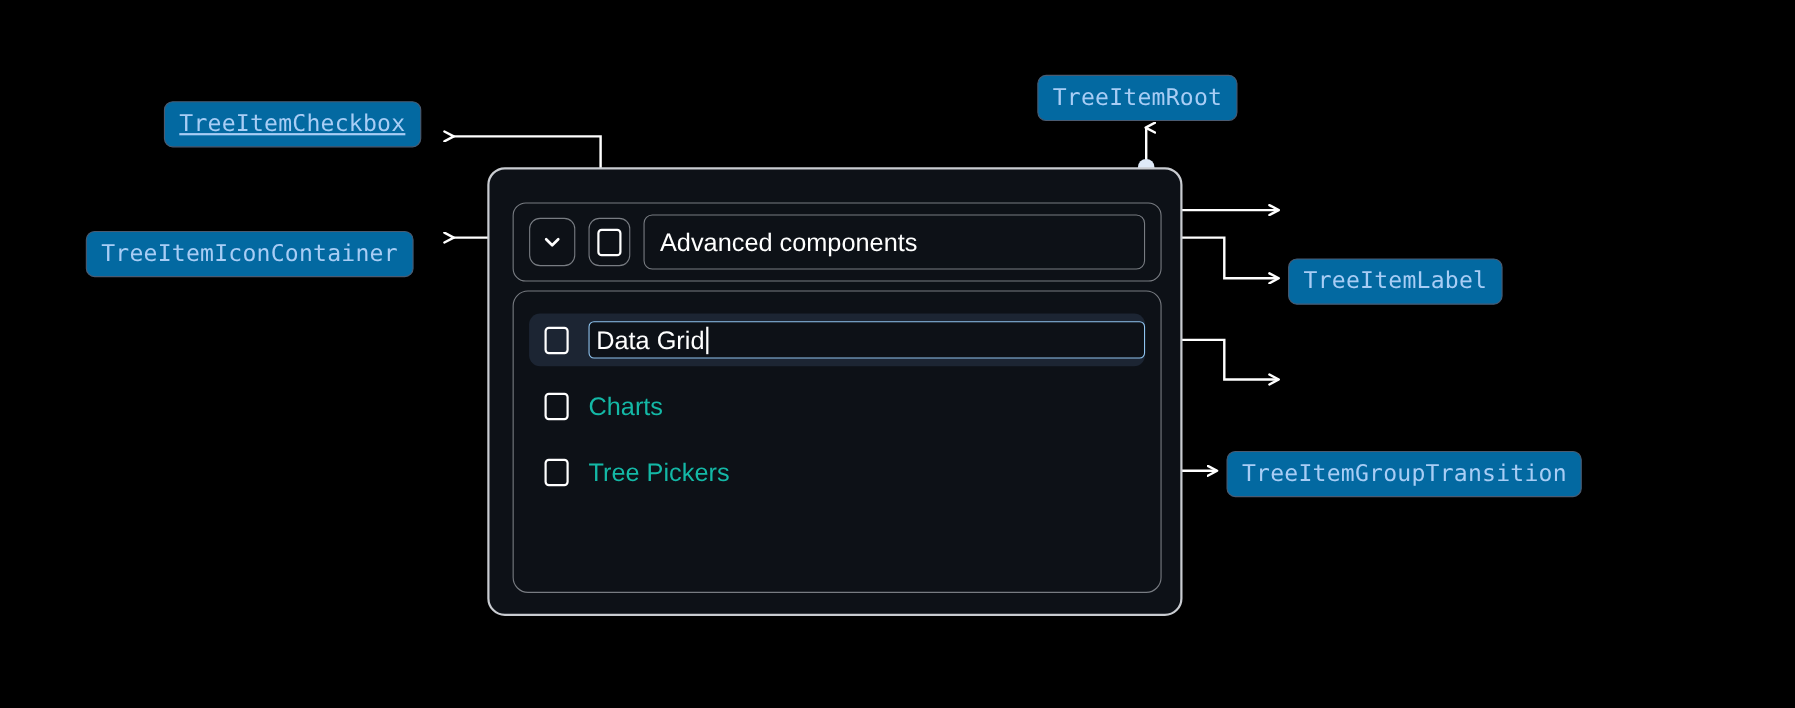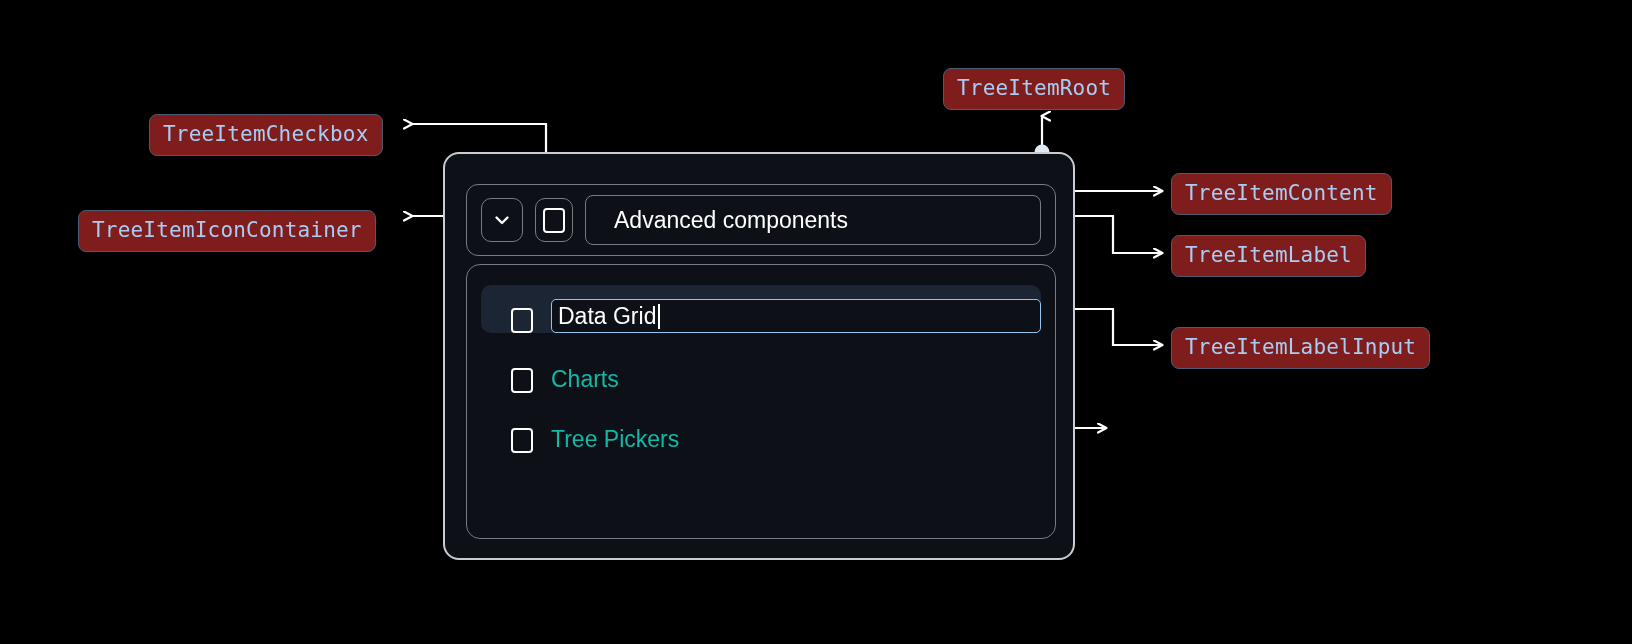--- a/index.html
+++ b/index.html
@@ -28,21 +28,21 @@
     left: 0; top: 0;
     width: 1632px;
     height: 644px;
     pointer-events: none;
   }
 
   
   .chip {
     position: absolute;
     box-sizing: border-box;
-    background: #7f1d1d;
+    background: #0369a1;
     border: 1px solid #4a5b72;
     border-radius: 8px;
     color: #a8cdf5;
     font-family: "DejaVu Sans Mono", "Liberation Mono", monospace;
     font-size: 21px;
     line-height: 1;
     letter-spacing: 0.2px;
     padding: 9px 13px 10px 13px;
     white-space: nowrap;
   }
@@ -113,21 +113,21 @@
   }
 
   #tree-item-label {
     flex: 1 1 auto;
     height: 50px;
     box-sizing: border-box;
     border: 1px solid #787c82;
     border-radius: 8px;
     display: flex;
     align-items: center;
-    padding-left: 28px;
+    padding-left: 14px;
     color: #ffffff;
     font-size: 23px;
     font-family: "Liberation Sans", sans-serif;
   }
 
   
   #group-transition {
     position: absolute;
     left: 21px;
     top: 110px;
@@ -135,24 +135,24 @@
     height: 275px;
     box-sizing: border-box;
     background: #0d1117;
     border: 1px solid #787c82;
     border-radius: 14px;
     padding-top: 20px;
   }
 
   .child-row {
     display: flex;
-    align-items: flex-end;
+    align-items: center;
     height: 48px;
     margin: 0 14px 12px 14px;
-    padding-left: 30px;
+    padding-left: 14px;
     gap: 18px;
     border-radius: 10px;
   }
   .child-row.selected {
     background: #1c2533;
   }
   .child-row .child-label {
     color: #14b8a6;
     font-size: 23px;
     font-family: "Liberation Sans", sans-serif;
@@ -221,32 +221,31 @@
       <circle cx="546" cy="203" r="7.5"></circle>
       <circle cx="494" cy="216" r="7.5"></circle>
       <circle cx="1042" cy="152" r="7.5"></circle>
       <circle cx="1054" cy="191" r="7.5"></circle>
       <circle cx="1042" cy="216" r="7.5"></circle>
       <circle cx="1042" cy="309" r="7.5"></circle>
       <circle cx="1054" cy="428" r="7.5"></circle>
     </g>
   </svg>
 
-  <div class="chip" style="left:149px; top:114px;">TreeItemCheckbox</div>
+  <div class="chip" style="left:149px; top:92px;text-decoration:underline;">TreeItemCheckbox</div>
 
   <div class="chip" style="left:78px; top:210px;">TreeItemIconContainer</div>
 
   <div class="chip" style="left:943px; top:68px;">TreeItemRoot</div>
 
-  <div class="chip" style="left:1171px; top:173px;">TreeItemContent</div>
 
   <div class="chip" style="left:1171px; top:235px;">TreeItemLabel</div>
 
-  <div class="chip" style="left:1171px; top:327px;">TreeItemLabelInput</div>
-
+
+  <div class="chip" style="left:1115px; top:410px;">TreeItemGroupTransition</div>
 
   <div id="tree-item-root">
 
     <div id="tree-item-content">
 
       <div id="icon-container">
         <span>
           <svg width="24" height="24" viewBox="0 0 24 24" fill="none">
             <path d="M6.5 9.5 L12 15 L17.5 9.5" stroke="#ffffff" stroke-width="2.4" stroke-linecap="round" stroke-linejoin="round"></path>
           </svg>

